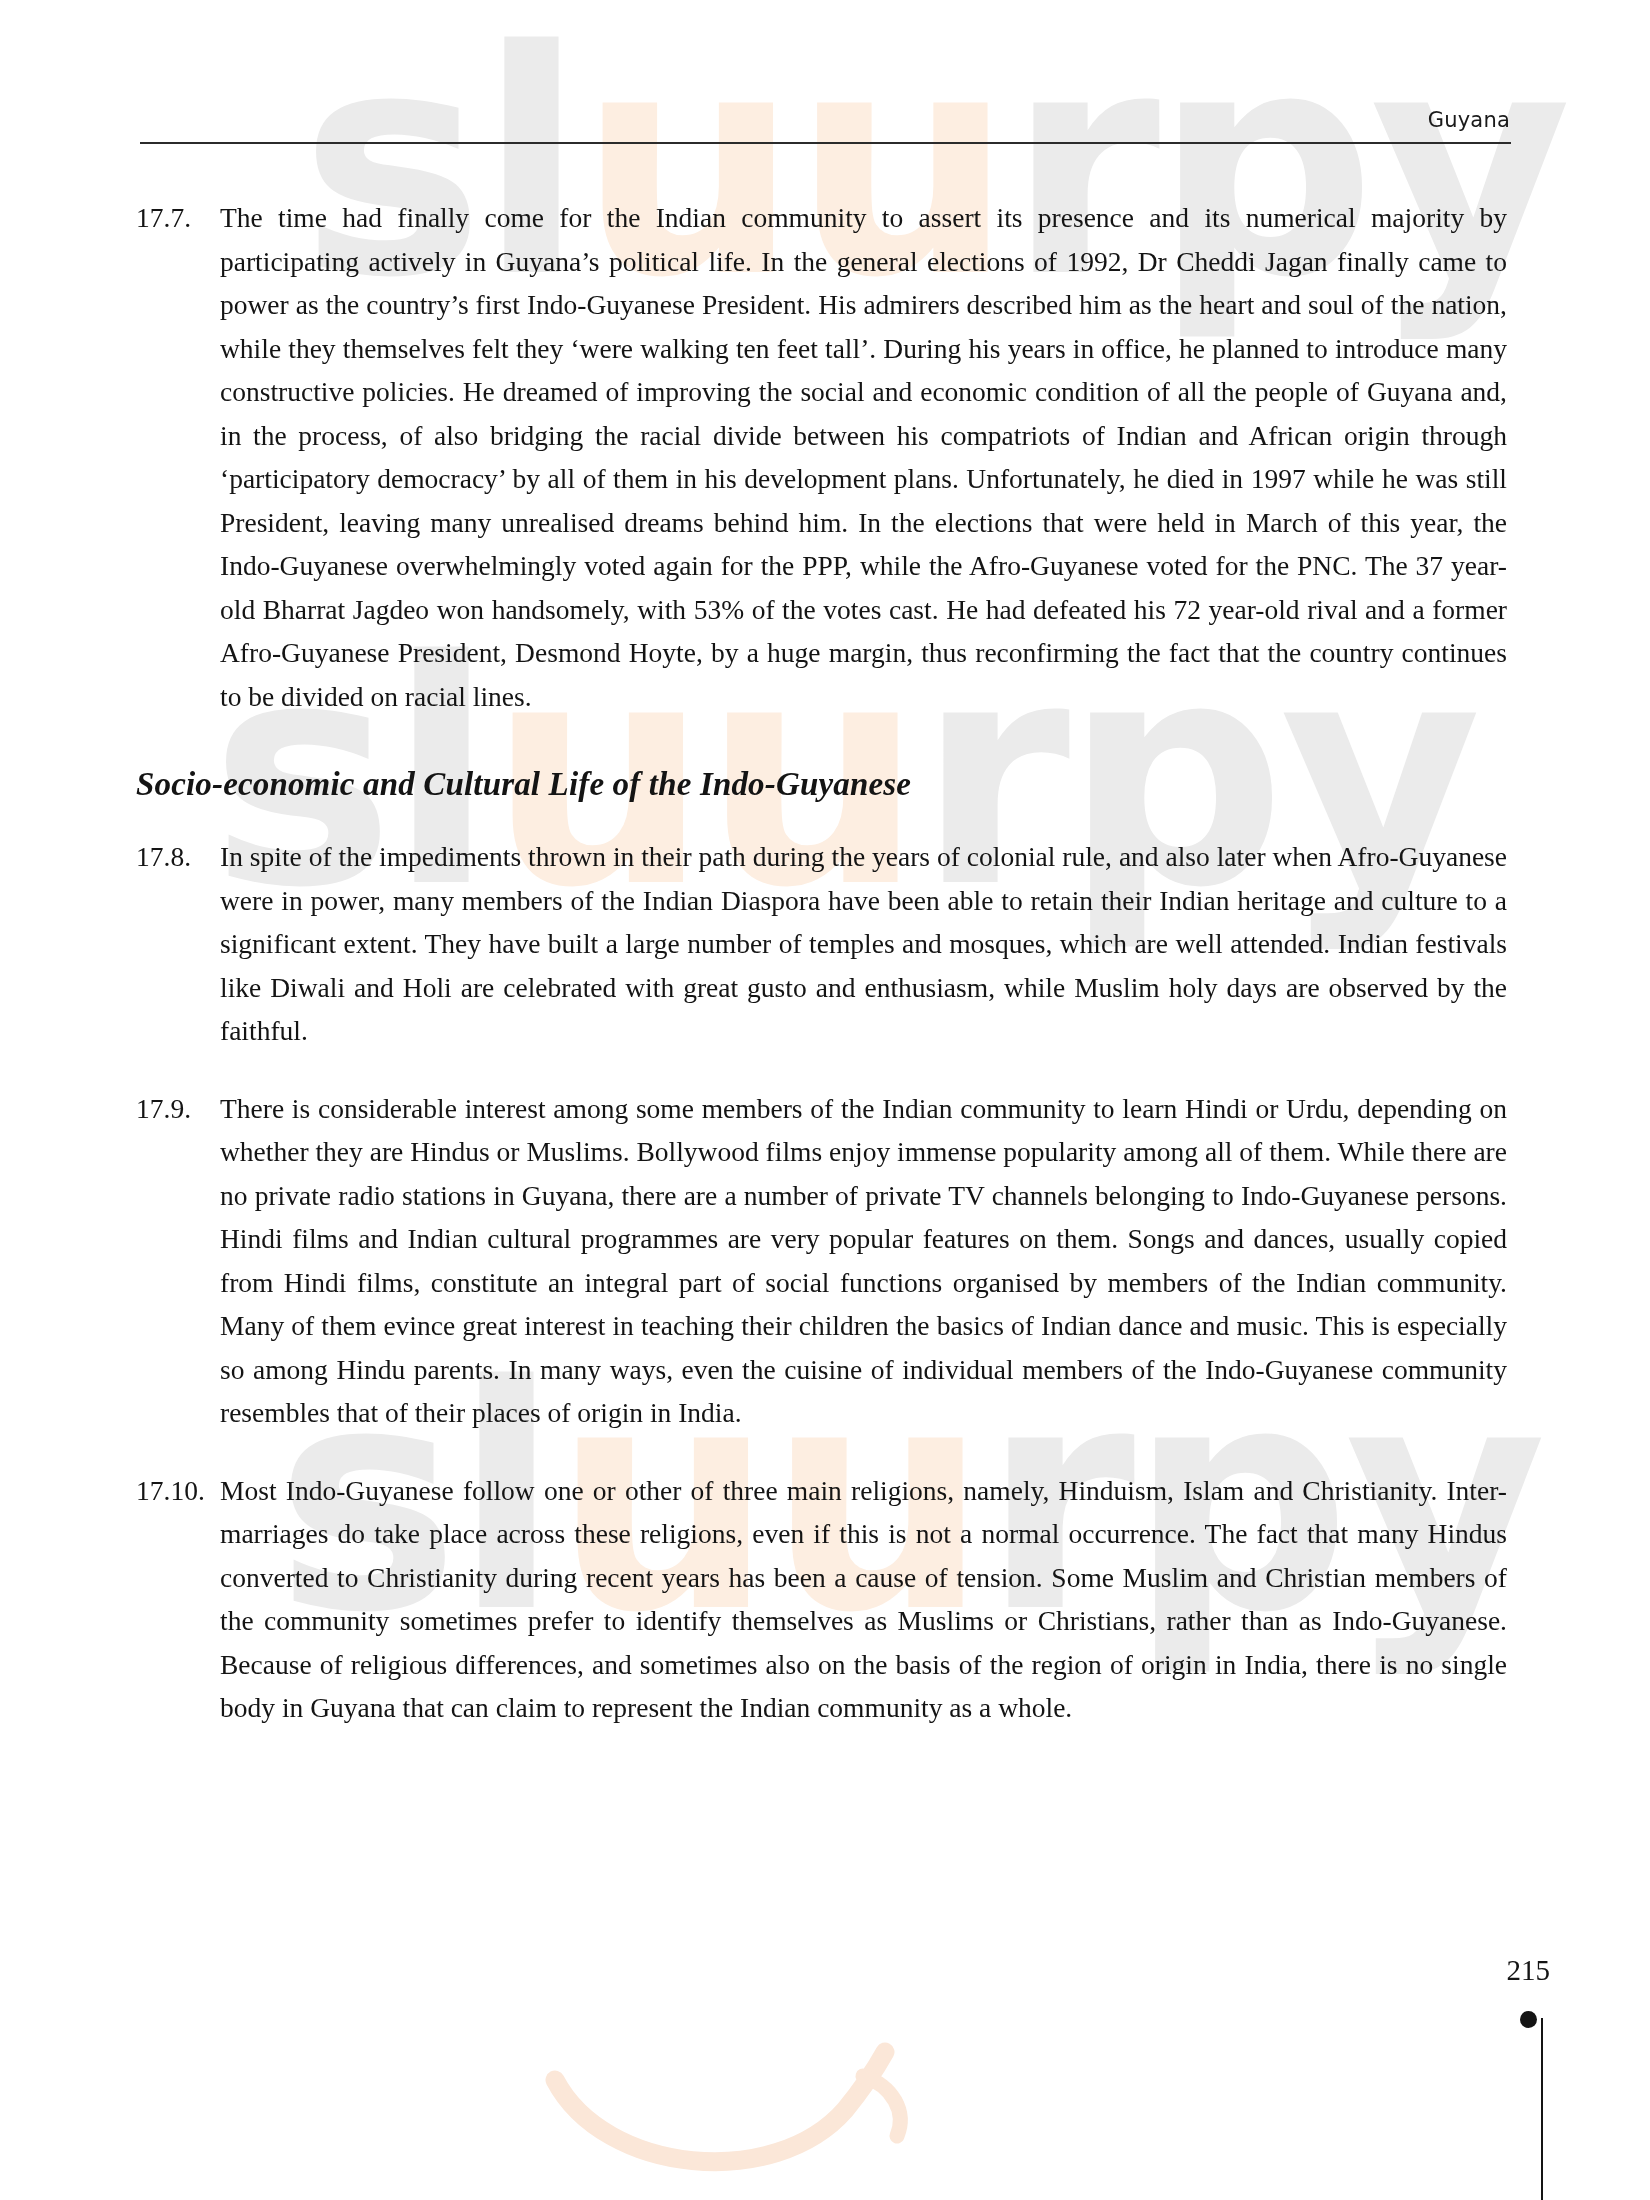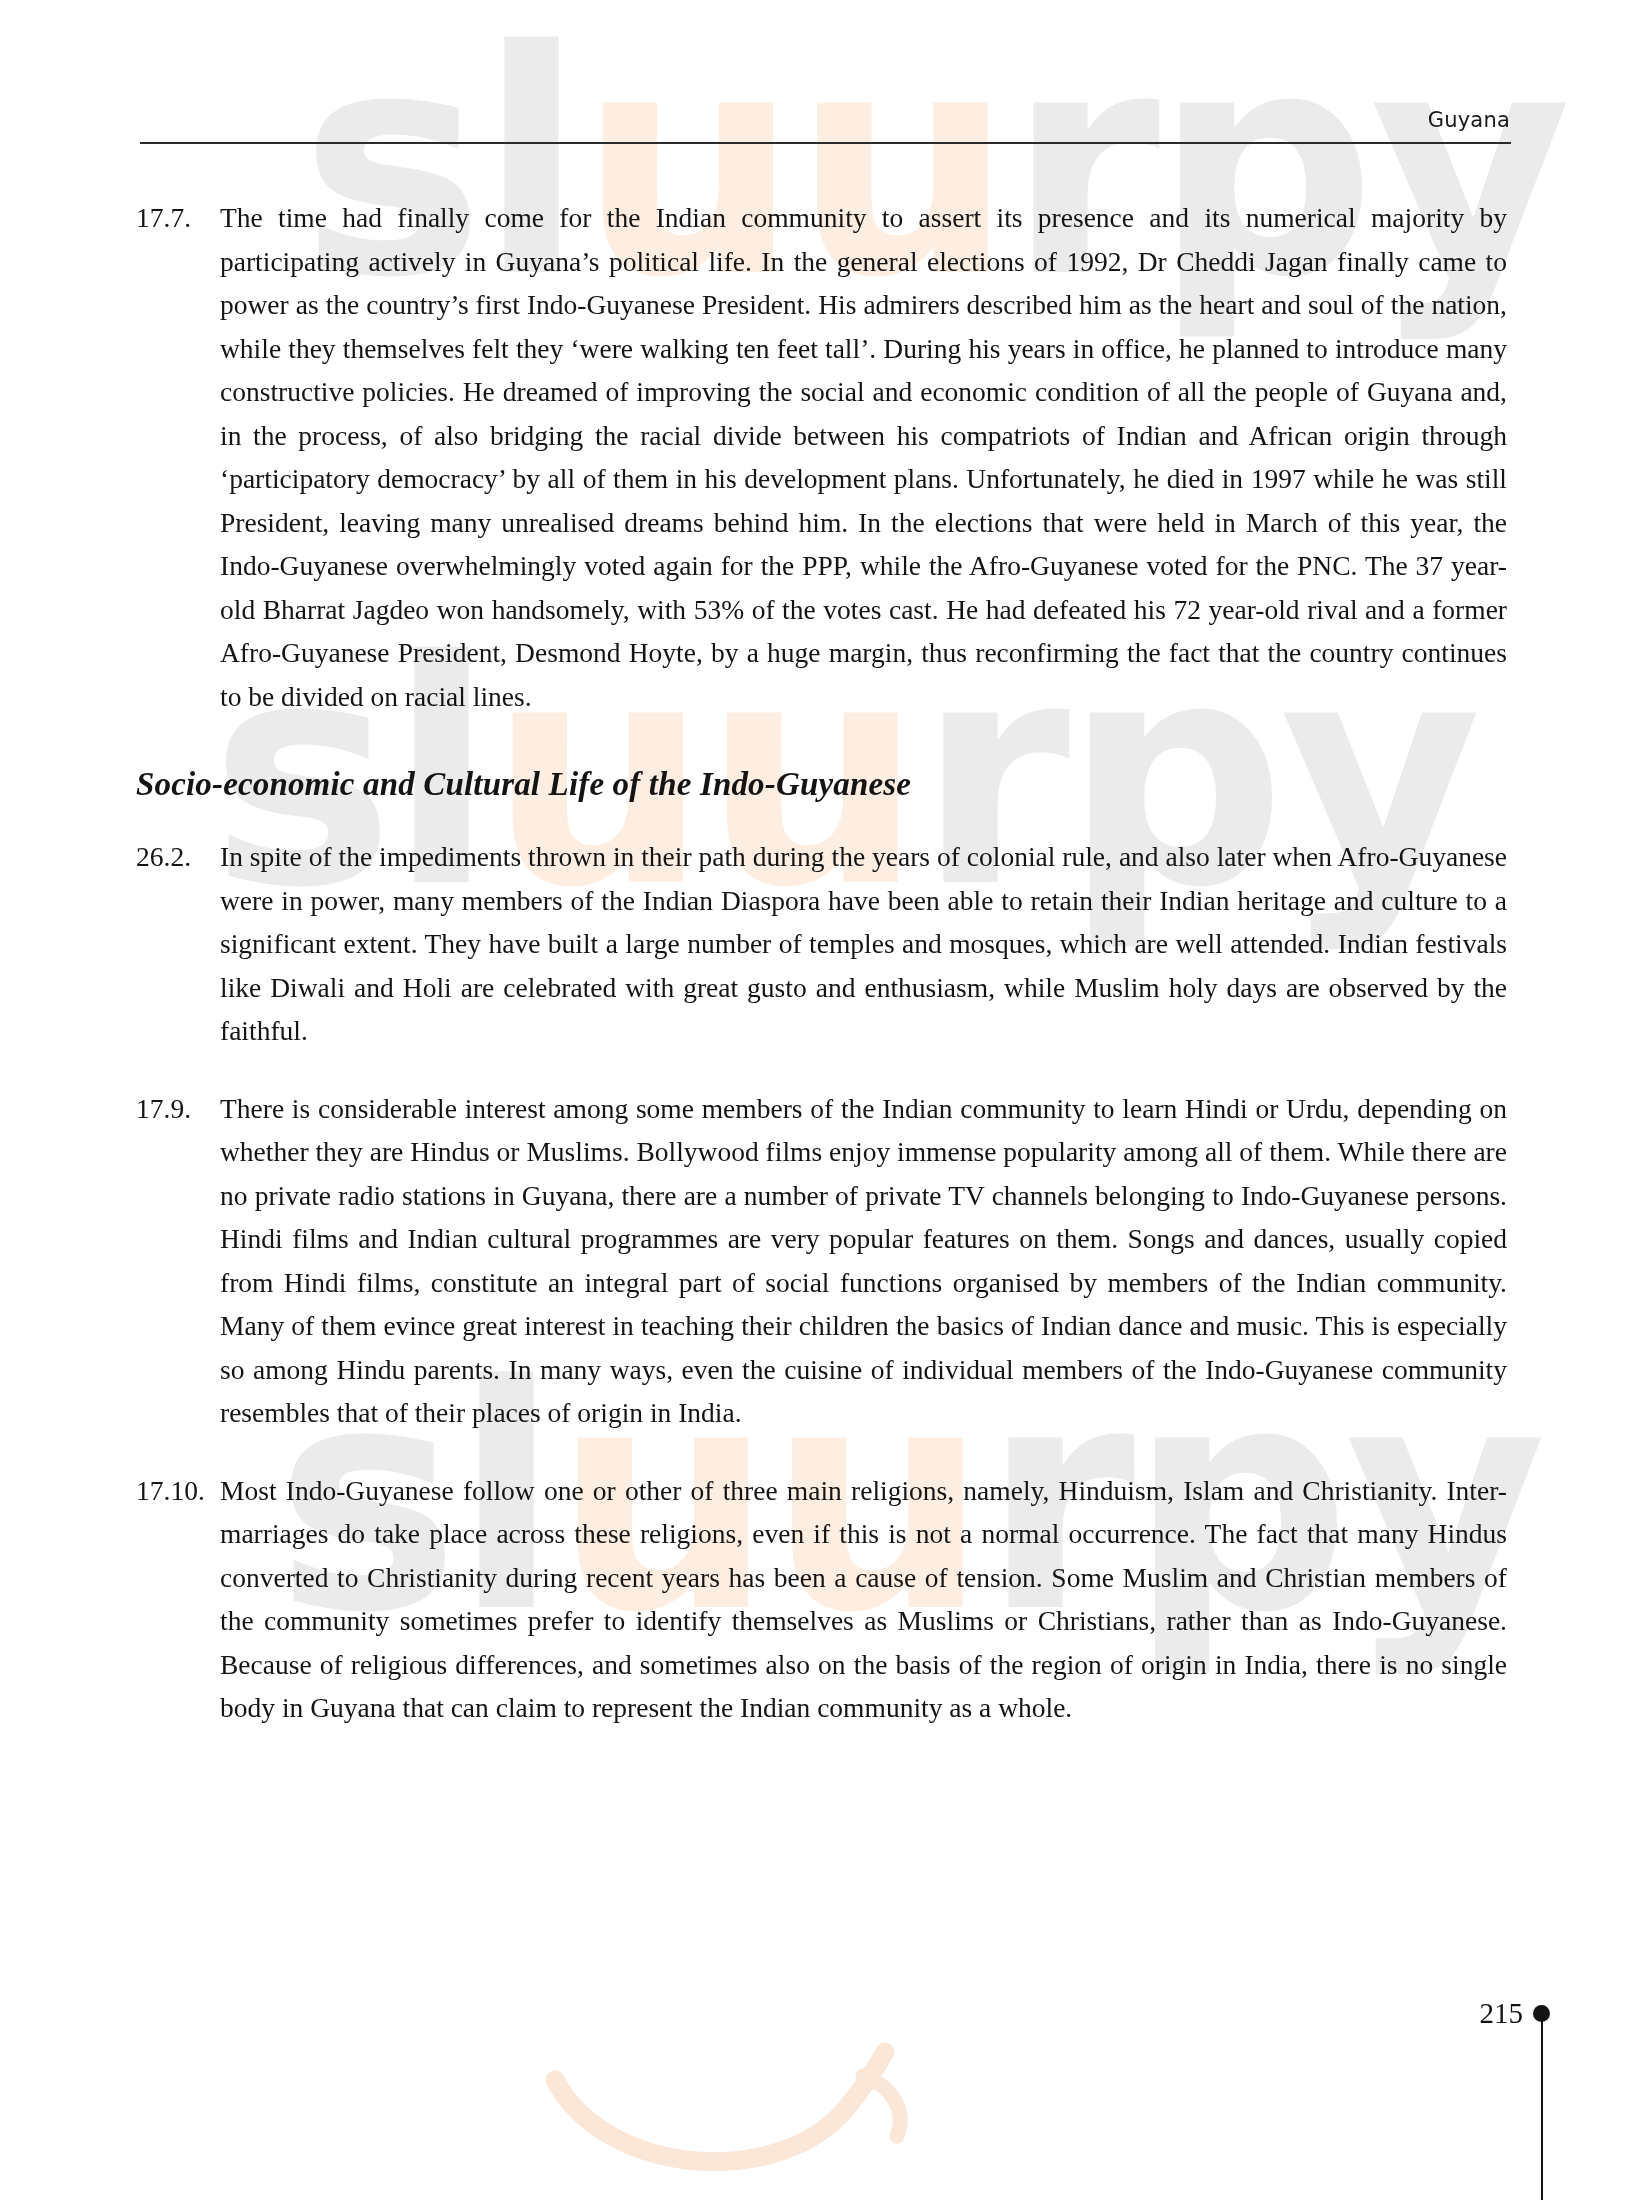--- a/index.html
+++ b/index.html
@@ -111,22 +111,23 @@
     font-style: italic;
   }
 
   
   .folio {
     position: absolute;
     right: 100px;
     bottom: 172px;
     display: flex;
     align-items: center;
-    gap: 10px;
+    gap: 26px;
     z-index: 3;
+    flex-direction: column;
   }
   .folio-num {
     font-size: 29px;
     color: #141414;
     line-height: 1;
   }
   .folio-dot {
     width: 17px;
     height: 17px;
     border-radius: 50%;
@@ -164,21 +165,21 @@
   <div class="content">
 
     <div class="para">
       <div class="para-num">17.7.</div>
       <div class="para-body">The time had finally come for the Indian community to assert its presence and its numerical majority by participating actively in Guyana’s political life. In the general elections of 1992, Dr Cheddi Jagan finally came to power as the country’s first Indo-Guyanese President. His admirers described him as the heart and soul of the nation, while they themselves felt they ‘were walking ten feet tall’. During his years in office, he planned to introduce many constructive policies. He dreamed of improving the social and economic condition of all the people of Guyana and, in the process, of also bridging the racial divide between his compatriots of Indian and African origin through ‘participatory democracy’ by all of them in his development plans. Unfortunately, he died in 1997 while he was still President, leaving many unrealised dreams behind him. In the elections that were held in March of this year, the Indo-Guyanese overwhelmingly voted again for the PPP, while the Afro-Guyanese voted for the PNC. The 37 year-old Bharrat Jagdeo won handsomely, with 53% of the votes cast. He had defeated his 72 year-old rival and a former Afro-Guyanese President, Desmond Hoyte, by a huge margin, thus reconfirming the fact that the country continues to be divided on racial lines.</div>
     </div>
 
     <div class="section-heading">Socio-economic and Cultural Life of the Indo-Guyanese</div>
 
     <div class="para">
-      <div class="para-num">26.2.</div>
+      <div class="para-num">17.8.</div>
       <div class="para-body">In spite of the impediments thrown in their path during the years of colonial rule, and also later when Afro-Guyanese were in power, many members of the Indian Diaspora have been able to retain their Indian heritage and culture to a significant extent. They have built a large number of temples and mosques, which are well attended. Indian festivals like Diwali and Holi are celebrated with great gusto and enthusiasm, while Muslim holy days are observed by the faithful.</div>
     </div>
 
     <div class="para">
       <div class="para-num">17.9.</div>
       <div class="para-body">There is considerable interest among some members of the Indian community to learn Hindi or Urdu, depending on whether they are Hindus or Muslims. Bollywood films enjoy immense popularity among all of them. While there are no private radio stations in Guyana, there are a number of private TV channels belonging to Indo-Guyanese persons. Hindi films and Indian cultural programmes are very popular features on them. Songs and dances, usually copied from Hindi films, constitute an integral part of social functions organised by members of the Indian community. Many of them evince great interest in teaching their children the basics of Indian dance and music. This is especially so among Hindu parents. In many ways, even the cuisine of individual members of the Indo-Guyanese community resembles that of their places of origin in India.</div>
     </div>
 
     <div class="para">
       <div class="para-num">17.10.</div>

